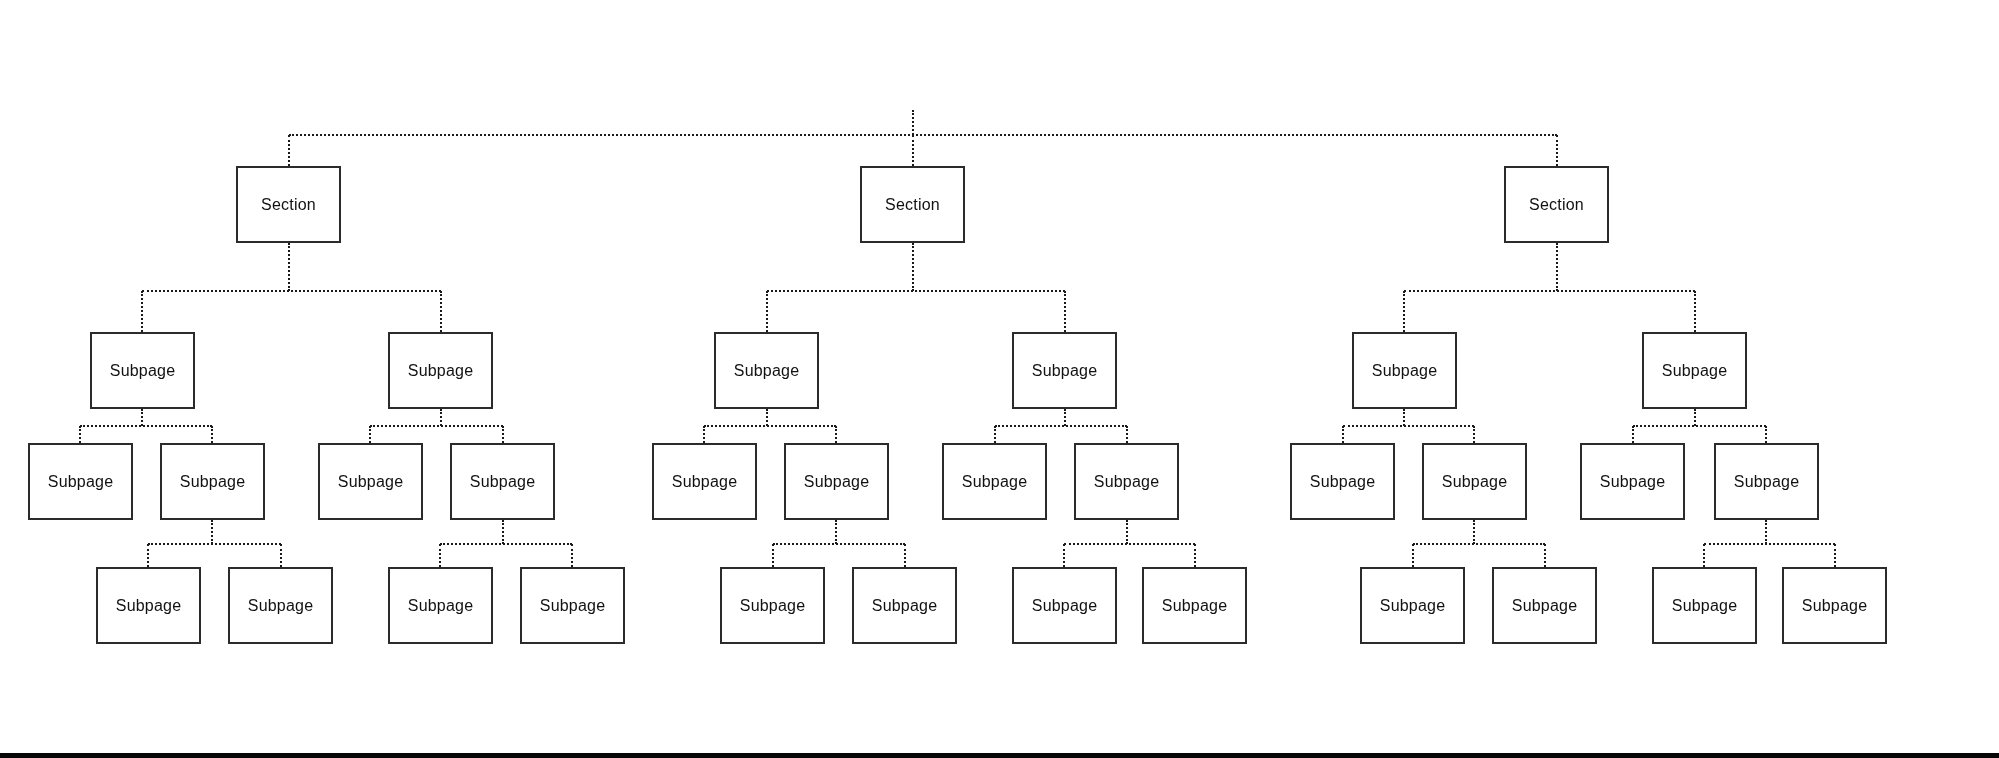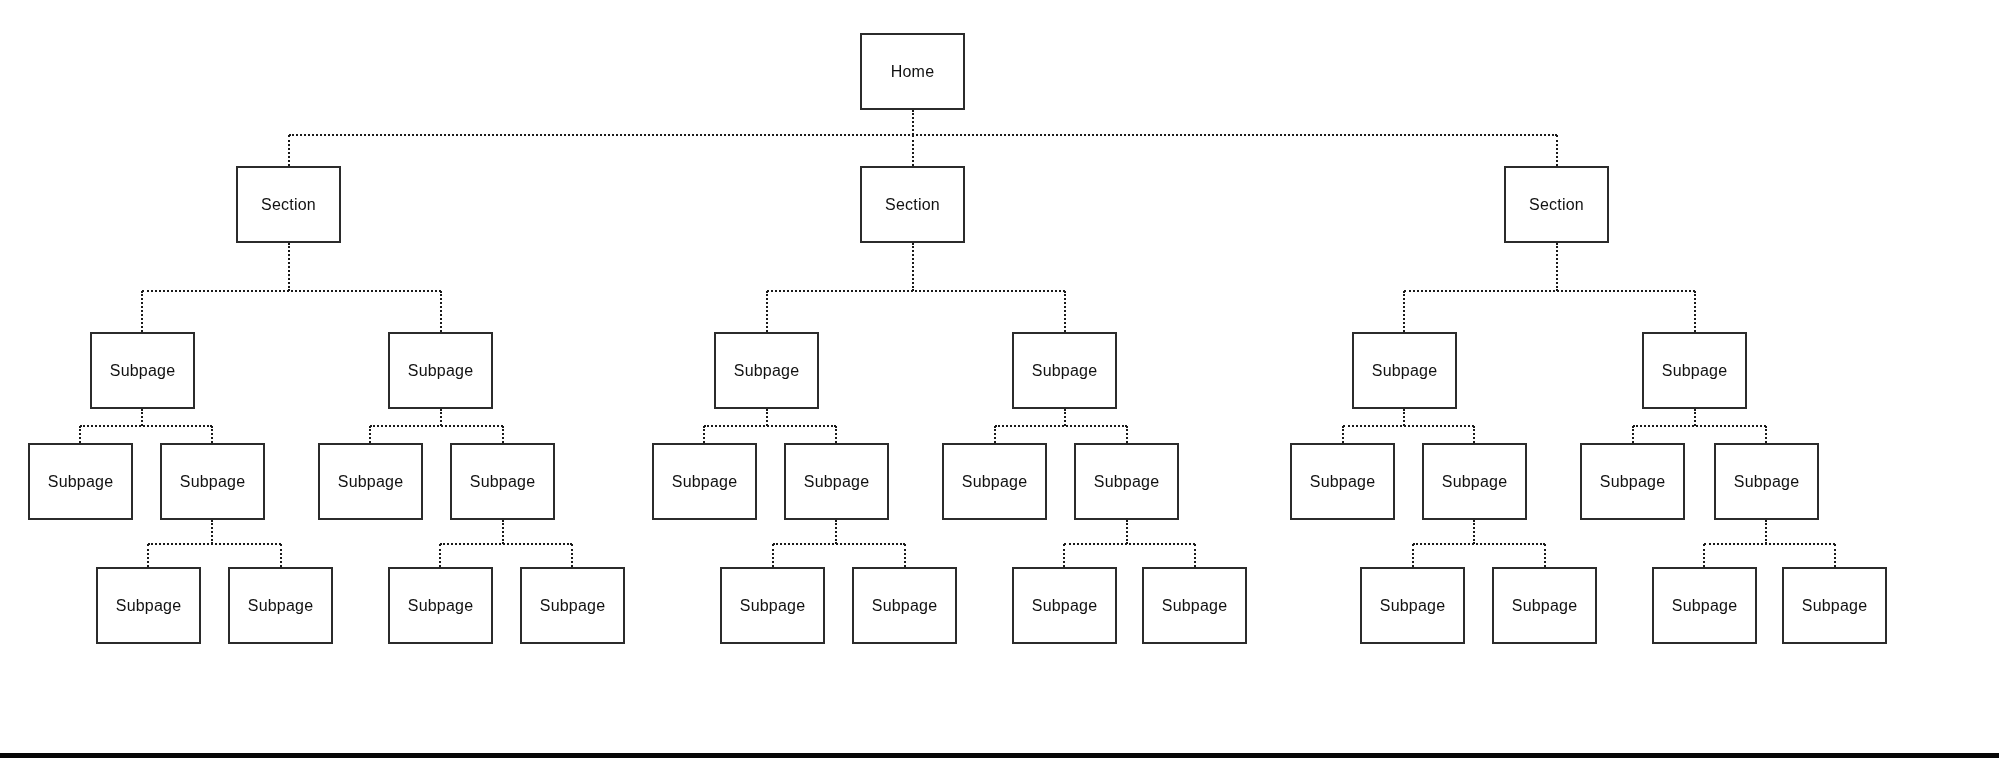--- a/index.html
+++ b/index.html
@@ -131,23 +131,20 @@
   <i class="v" style="left:1473px;top:520px;height:24px"></i>
   <i class="h" style="left:1413px;top:543px;width:132px"></i>
   <i class="v" style="left:1412px;top:544px;height:23px"></i>
   <i class="v" style="left:1544px;top:544px;height:23px"></i>
 
   <i class="v" style="left:1765px;top:520px;height:24px"></i>
   <i class="h" style="left:1704px;top:543px;width:131px"></i>
   <i class="v" style="left:1703px;top:544px;height:23px"></i>
   <i class="v" style="left:1834px;top:544px;height:23px"></i>
 
-  <div class="node" style="left:860px;top:33px">
-    <span>Home</span>
-  </div>
 
   <div class="node" style="left:236px;top:166px">
     <span>Section</span>
   </div>
   <div class="node" style="left:860px;top:166px">
     <span>Section</span>
   </div>
   <div class="node" style="left:1504px;top:166px">
     <span>Section</span>
   </div>

